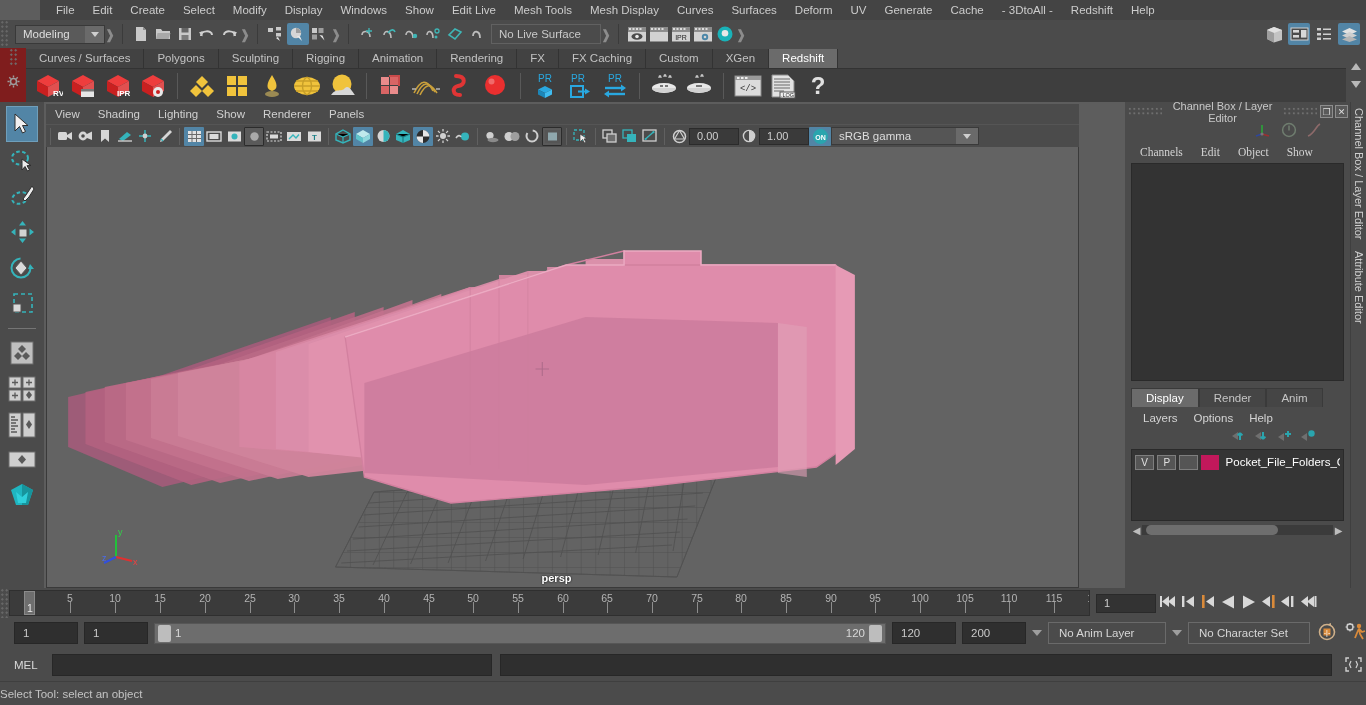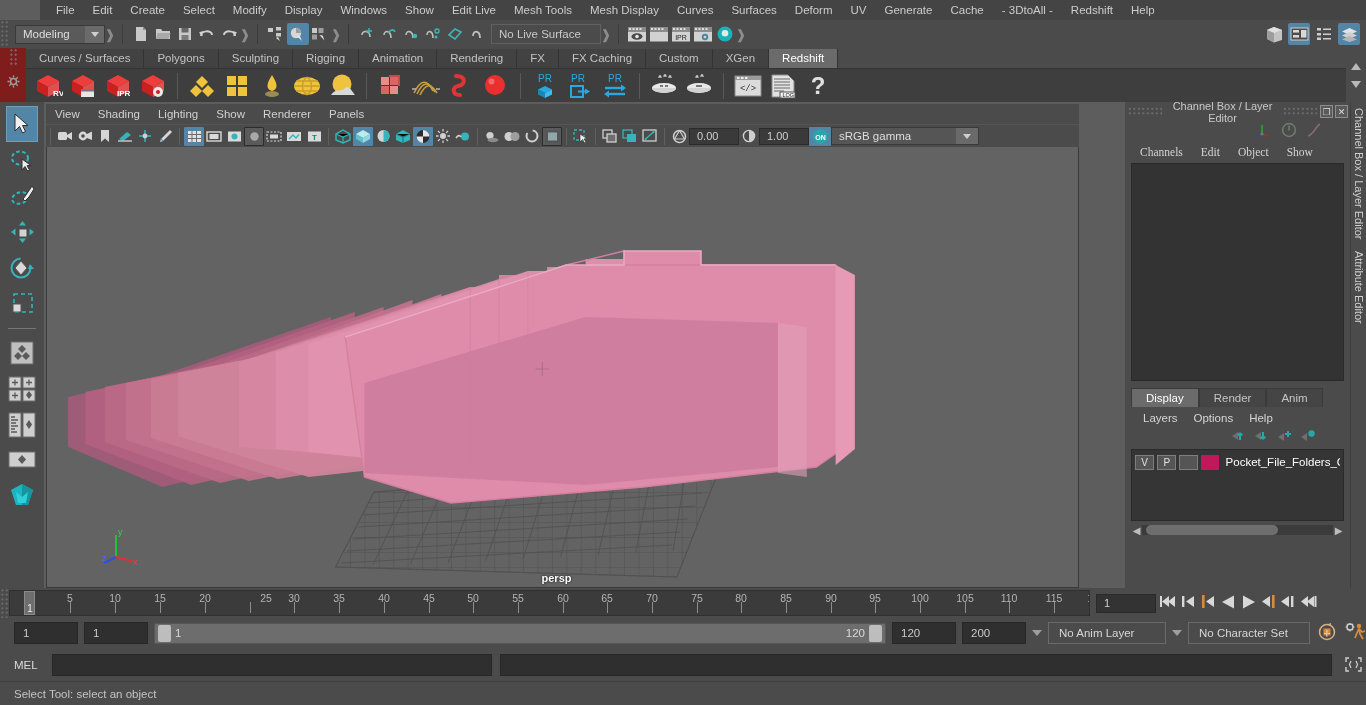--- a/index.html
+++ b/index.html
@@ -119,21 +119,21 @@
 
   
   .melrow{ flex:0 0 33px; background:#4b4b4b; display:flex; align-items:center; padding-left:14px; gap:8px;}
   .mellabel{ font-size:11.5px; color:#d9d9d9; width:30px;}
   .melinput{ height:22px;background:#2f2f2f;border:1px solid #272727;}
   .mel1{ width:440px; }
   .mel2{ flex:1; }
   .melicon{ width:26px;height:22px;display:flex;align-items:center;justify-content:center;}
 
   
-  .statusbar{ flex:0 0 24px; background:#4b4b4b; display:flex; align-items:center; padding-left:14px; border-top:1px solid #3f3f3f;}
+  .statusbar{ flex:0 0 24px; background:#4b4b4b; display:flex; align-items:center; padding-left:0; border-top:1px solid #3f3f3f;}
   .statusbar .txt{ font-size:11.5px; color:#c3c3c3;}
 </style>
 </head>
 <body>
 
 <div class="app">
 
   <div class="menubar">
     <div class="mi">File</div>
     <div class="mi">Edit</div>
@@ -1050,21 +1050,21 @@
 
       <div class="tick" style="left:60px;"></div>
         <div class="tlab" style="left:60px;">5</div>
       <div class="tick" style="left:105px;"></div>
         <div class="tlab" style="left:105px;">10</div>
       <div class="tick" style="left:150px;"></div>
         <div class="tlab" style="left:150px;">15</div>
       <div class="tick" style="left:195px;"></div>
         <div class="tlab" style="left:195px;">20</div>
       <div class="tick" style="left:240px;"></div>
-        <div class="tlab" style="left:256px;">25</div>
+        <div class="tlab" style="left:240px;">25</div>
       <div class="tick" style="left:284px;"></div>
         <div class="tlab" style="left:284px;">30</div>
       <div class="tick" style="left:329px;"></div>
         <div class="tlab" style="left:329px;">35</div>
       <div class="tick" style="left:374px;"></div>
         <div class="tlab" style="left:374px;">40</div>
       <div class="tick" style="left:419px;"></div>
         <div class="tlab" style="left:419px;">45</div>
       <div class="tick" style="left:463px;"></div>
         <div class="tlab" style="left:463px;">50</div>

